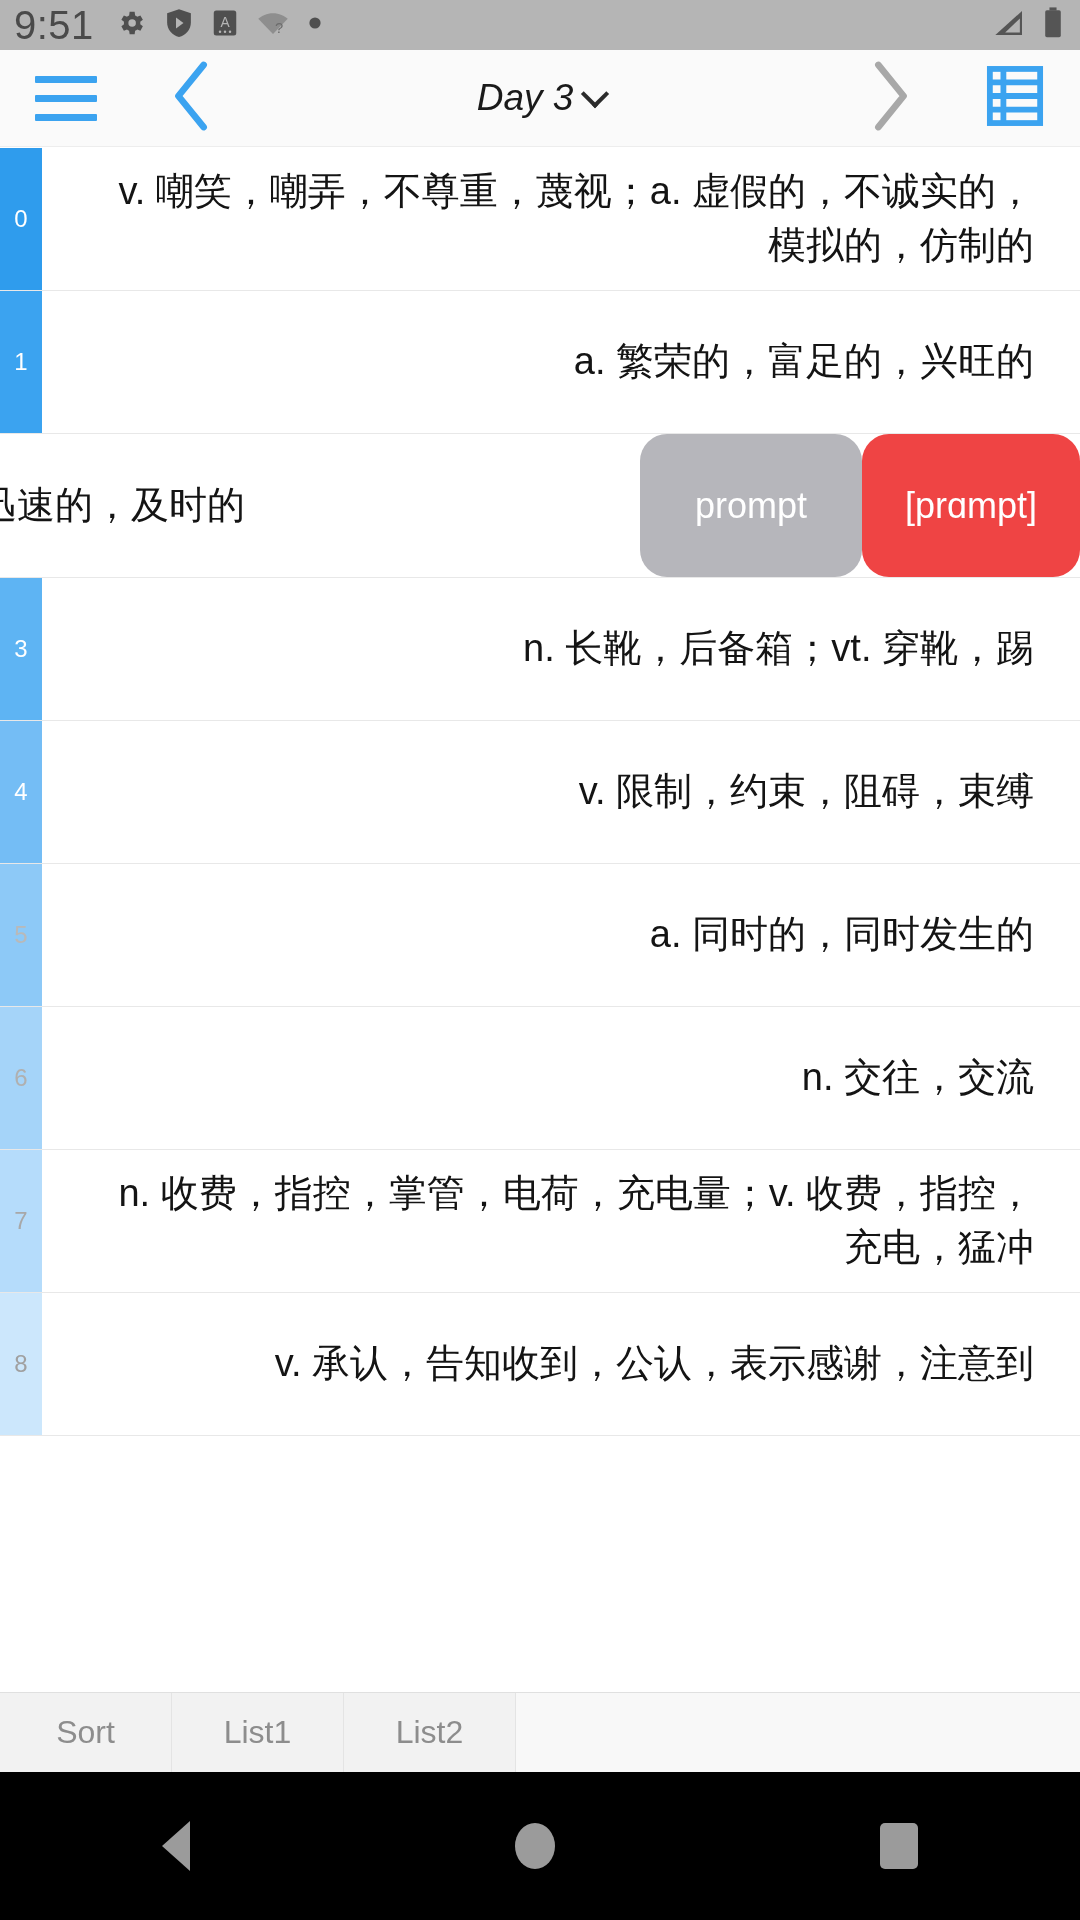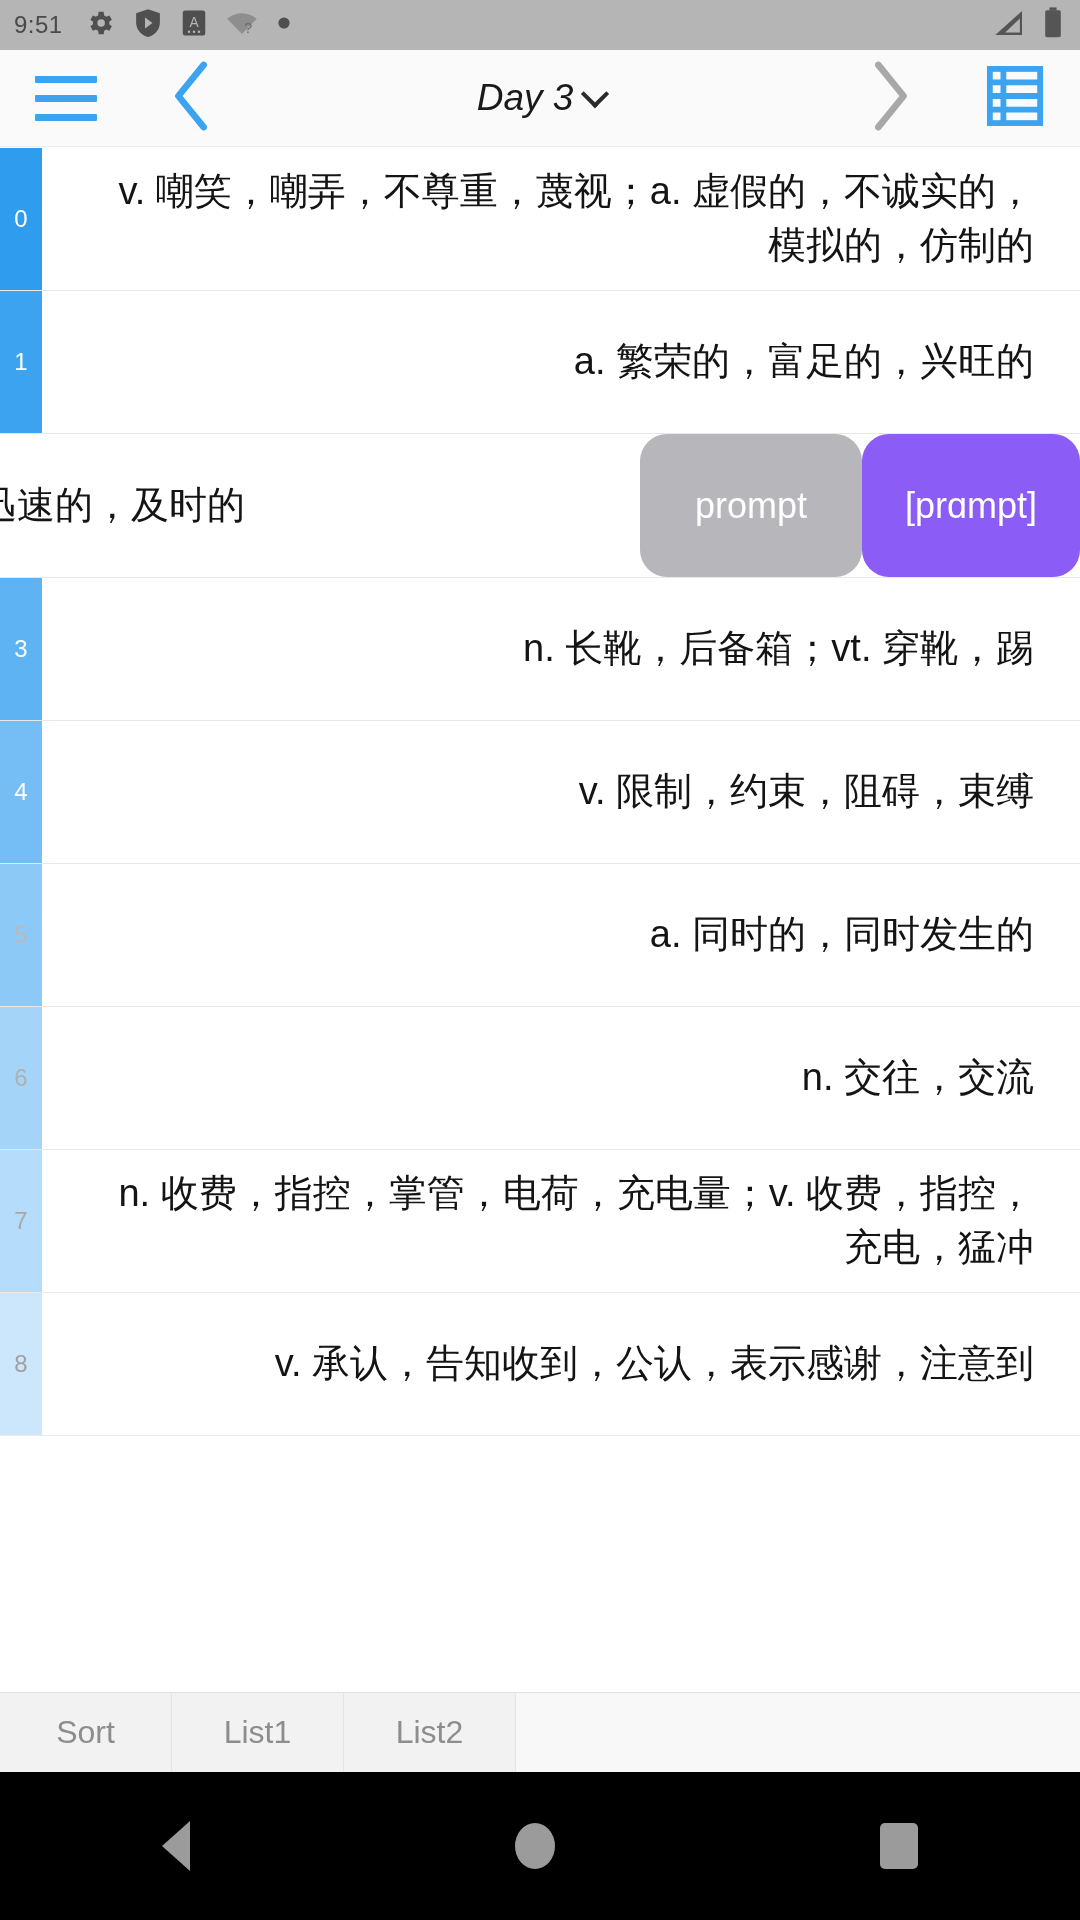--- a/index.html
+++ b/index.html
@@ -8,21 +8,21 @@
     font-family:"Liberation Sans","DejaVu Sans",sans-serif;
     background:#ffffff; overflow:hidden;
   }
   #screen { position:relative; width:1080px; height:1920px; overflow:hidden; background:#fff; }
 
   
   .statusbar {
     height:50px; background:#b5b5b5; display:flex; align-items:center;
     padding:0 14px; position:relative;
   }
-  .sb-time { font-size:24px; color:#4a4a4a; font-weight:400; letter-spacing:0.5px; margin-right:22px; }
+  .sb-time { font-size:40px; color:#4a4a4a; font-weight:400; letter-spacing:0.5px; margin-right:22px; }
   .sb-icons { display:flex; align-items:center; gap:19px; }
   .sb-right { position:absolute; right:16px; top:0; height:50px; display:flex; align-items:center; gap:14px; }
   .ico { display:block; }
 
   
   .toolbar {
     height:97px; background:#fafafa; display:flex; align-items:center;
     border-bottom:1px solid #ededed; position:relative;
   }
   .tb-btn { display:flex; align-items:center; justify-content:center; height:97px; }
@@ -198,21 +198,21 @@
         <div class="row-body">
           <span class="row-text">a. 繁荣的，富足的，兴旺的</span>
         </div>
       </div>
       <div class="row row-swiped" style="height: 144px;">
         <div class="row-body">
           <span class="row-text">. 迅速的，及时的</span>
         </div>
         <div class="swipe-actions">
           <div class="swipe-action swipe-word" style="background: rgb(182, 182, 187);">prompt</div>
-          <div class="swipe-action swipe-phonetic" style="background: #8b5cf6;">[prɑmpt]</div>
+          <div class="swipe-action swipe-phonetic" style="background: #ef4444;">[prɑmpt]</div>
         </div>
       </div>
       <div class="row" style="height: 143px;">
         <div class="row-index" style="background: rgb(94, 180, 243); color: rgb(255, 255, 255);">3</div>
         <div class="row-body">
           <span class="row-text">n. 长靴，后备箱；vt. 穿靴，踢</span>
         </div>
       </div>
       <div class="row" style="height: 143px;">
         <div class="row-index" style="background: rgb(116, 189, 245); color: rgb(255, 255, 255);">4</div>

